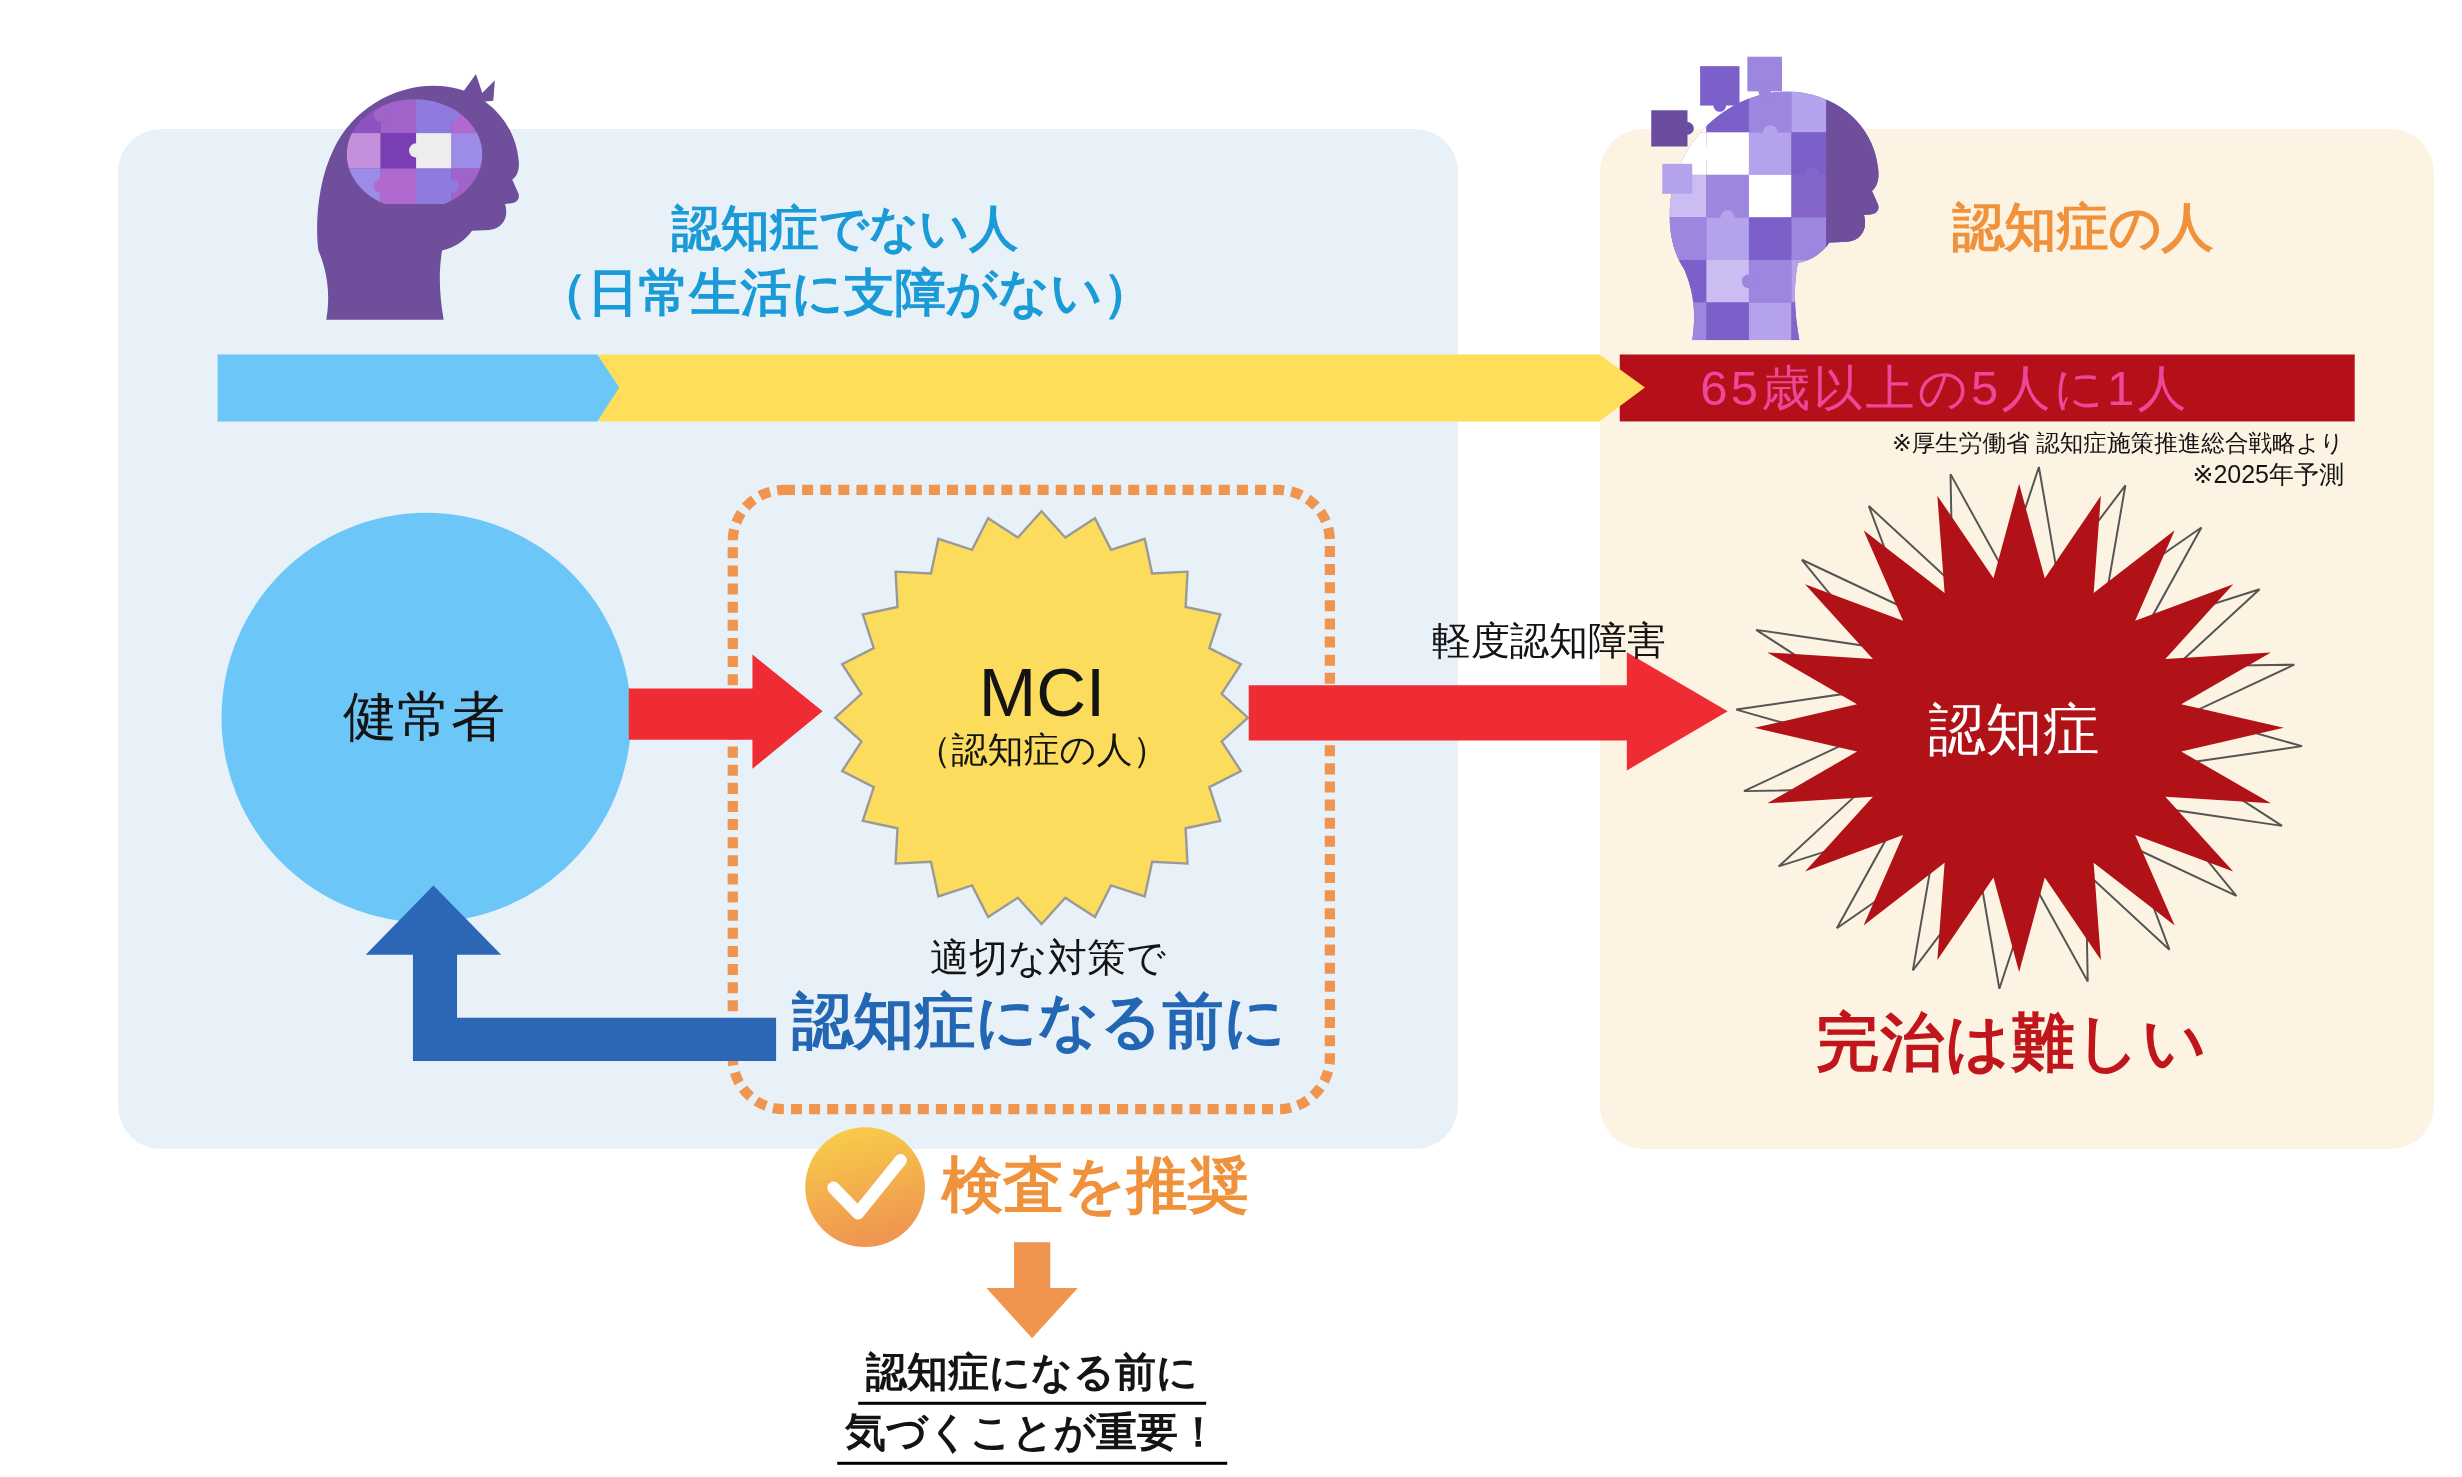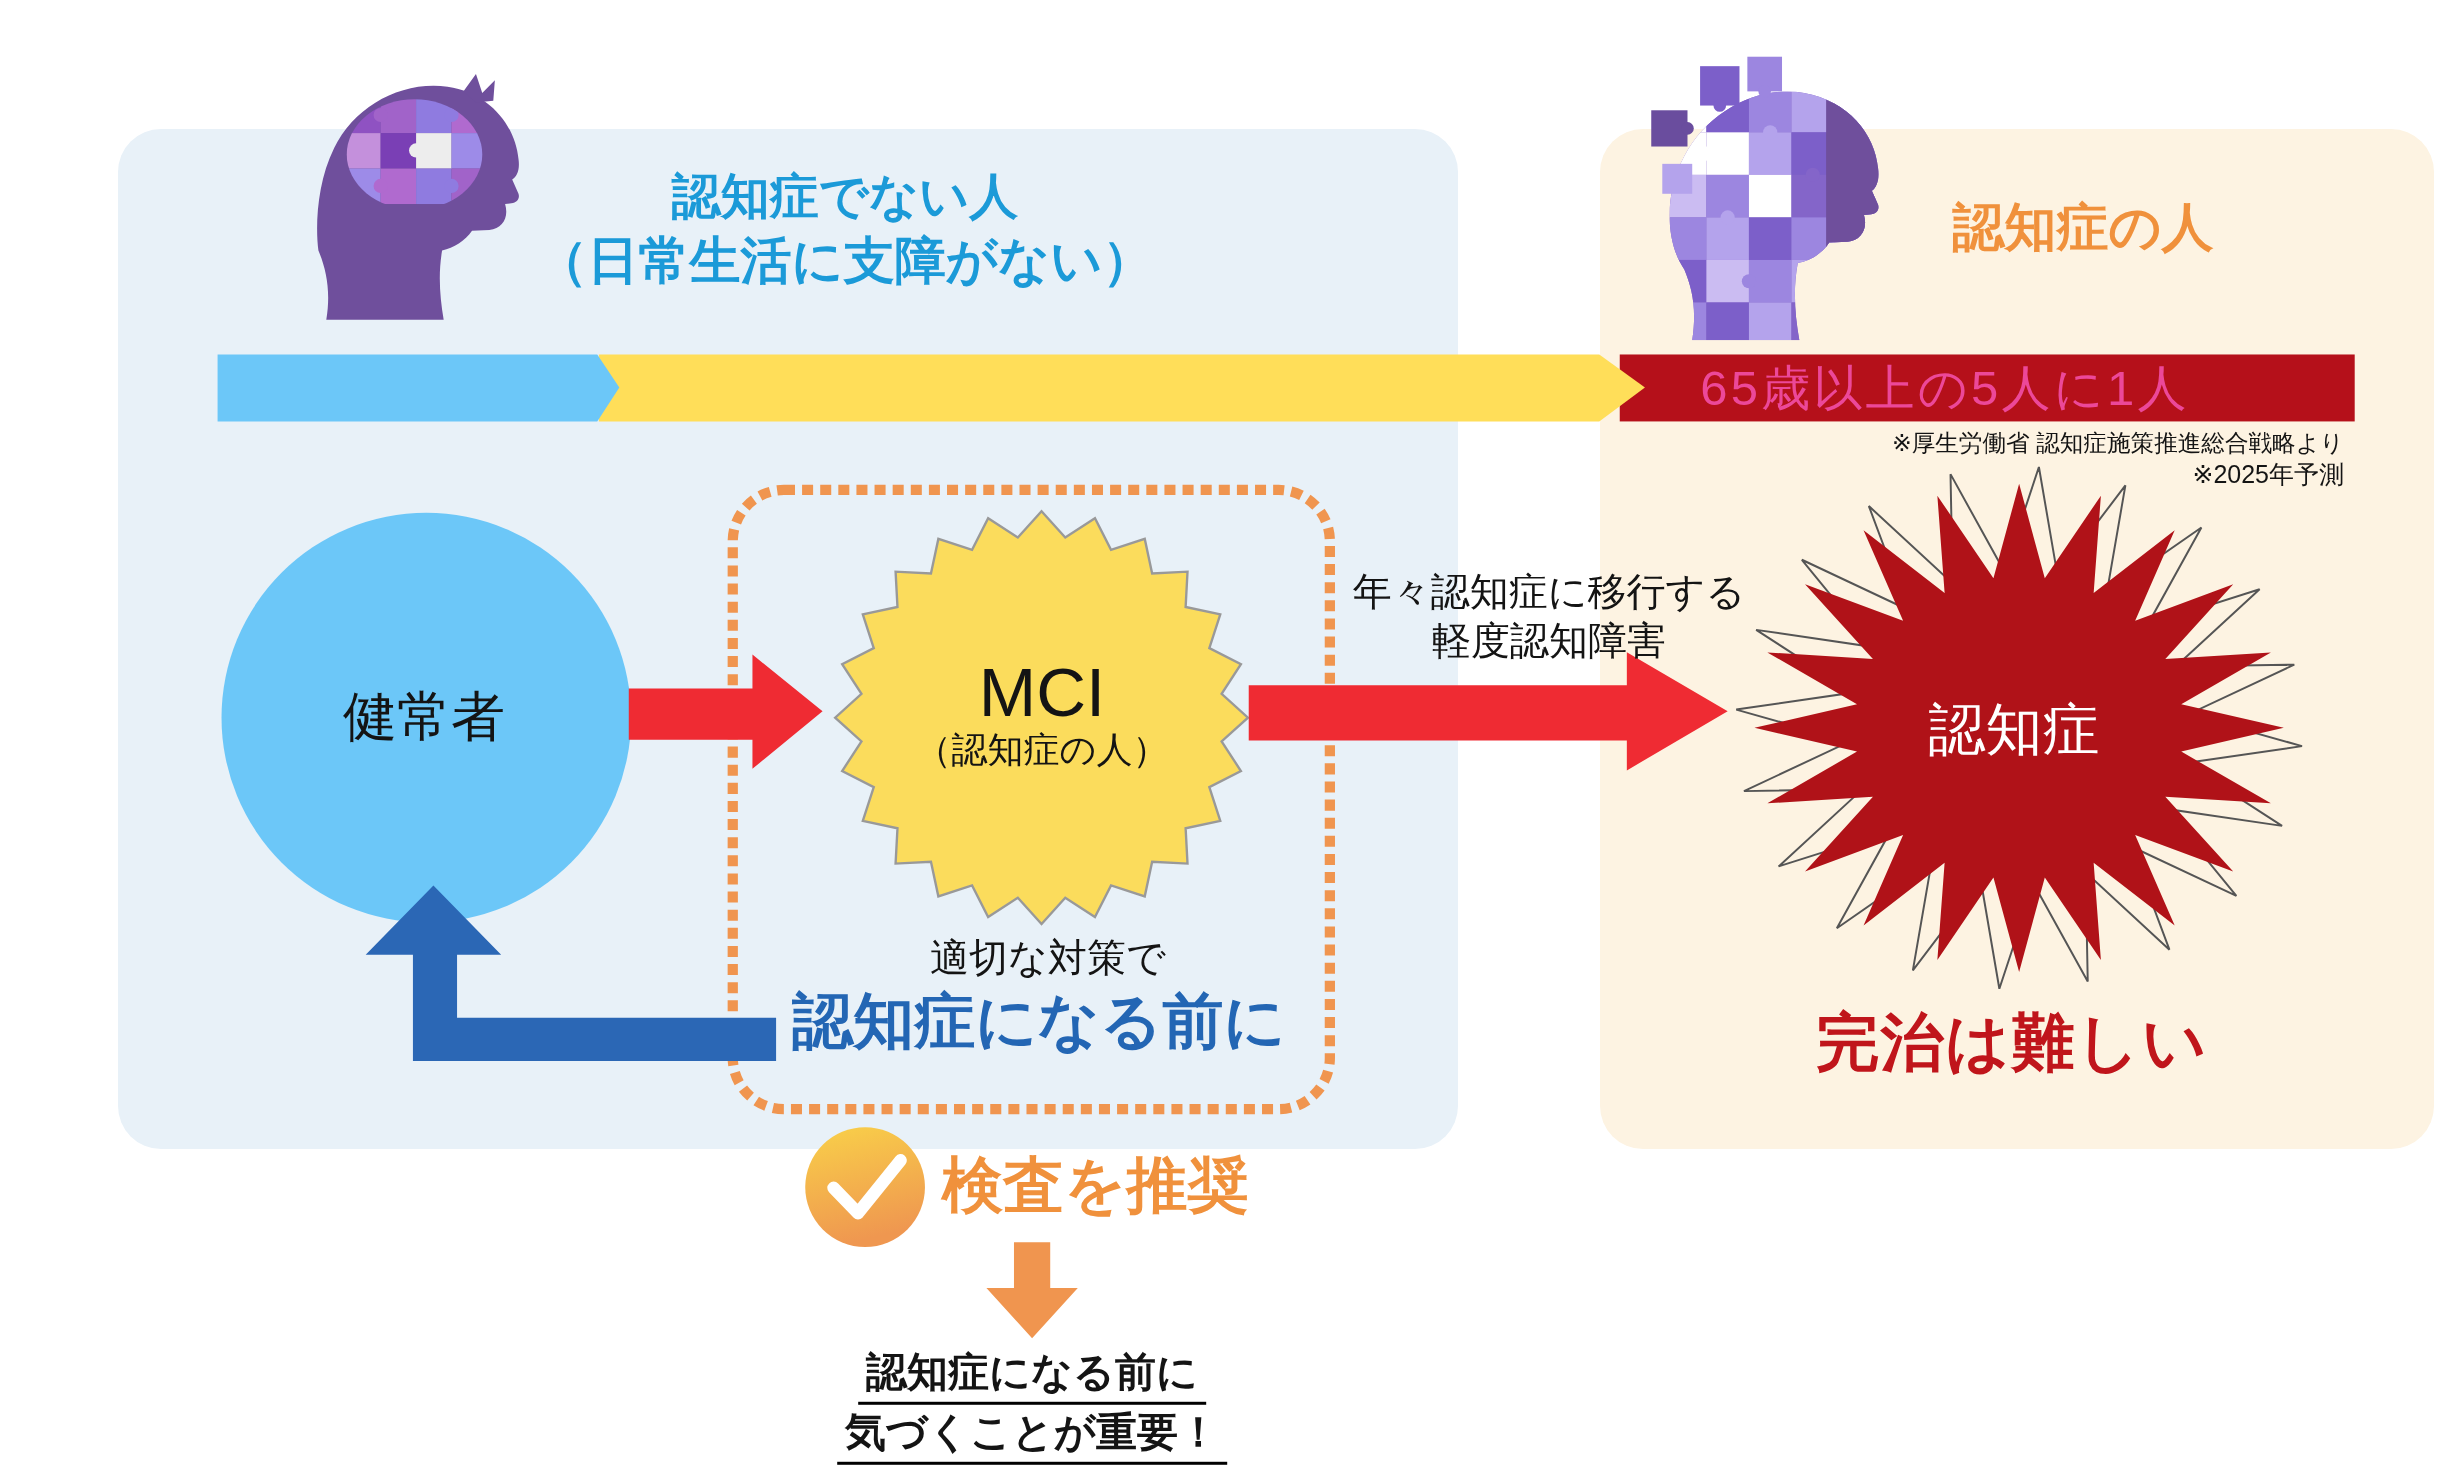--- a/index.html
+++ b/index.html
@@ -7,21 +7,21 @@
     position:relative;width:2462px;height:1477px;overflow:hidden;background:#ffffff;
     font-family:"Liberation Sans","DejaVu Sans",sans-serif;
   }
   .abs{position:absolute;text-align:right;}
   .panel{position:absolute;border-radius:43px;}
   #left-panel{left:118px;top:129px;width:1340px;height:1020px;background:#E8F1F8;}
   #right-panel{left:1600px;top:129px;width:834px;height:1020px;background:#FDF3E2;}
   svg.layer{position:absolute;left:0;top:0;}
   .txt{position:absolute;white-space:nowrap;transform:translate(-50%,-50%);line-height:1.15;}
   .c-black{color:#141414;}
-  .t-title-blue{color:#1B9AD8;font-weight:bold;}
+  .t-title-blue{color:#1B9AD8;font-weight:bold;margin-top:32px;}
   .t-title-orange{color:#F0913C;font-weight:bold;}
   .underlined{border-bottom:3.9px solid #000;padding:0 7.9px 6.3px 7.9px;}
 </style>
 </head>
 <body>
 
 <div id="canvas">
 
   <div id="left-panel" class="panel"></div>
   <div id="right-panel" class="panel"></div>
@@ -149,21 +149,20 @@
   <div class="abs c-black" style="right:118px;top:458px;font-size:25px;text-align:right;">※2025年予測</div>
 
   <div class="txt c-black" style="left:424px;top:716px;font-size:54px;">健常者</div>
 
   <div class="txt c-black" style="left:1042px;top:693px;font-size:69px;">MCI</div>
   <div class="txt c-black" style="left:1042px;top:750px;font-size:36px;">（認知症の人）</div>
 
   <div class="txt c-black" style="left:1048px;top:958px;font-size:39px;">適切な対策で</div>
   <div class="txt" style="left:1039px;top:1021px;font-size:61px;font-weight:bold;color:#2366B4;">認知症になる前に</div>
 
-  <div class="txt c-black" style="left:1549px;top:592px;font-size:39px;">年々認知症に移行する</div>
   <div class="txt c-black" style="left:1549px;top:641px;font-size:39px;">軽度認知障害</div>
 
   <div class="txt" style="left:2014px;top:730px;font-size:57px;color:#FFFFFF;">認知症</div>
   <div class="txt" style="left:2012px;top:1042px;font-size:63px;font-weight:bold;color:#C0151B;letter-spacing:1.6px;">完治は難しい</div>
 
   <div class="abs t-title-orange" style="left:942px;top:1186px;transform:translateY(-50%);font-size:61px;white-space:nowrap;">検査を推奨</div>
 
   <div class="txt c-black underlined" style="left:1032px;top:1377px;font-size:41px;font-weight:bold;">認知症になる前に</div>
   <div class="txt c-black underlined" style="left:1032px;top:1437px;font-size:41px;font-weight:bold;">気づくことが重要！</div>
 

